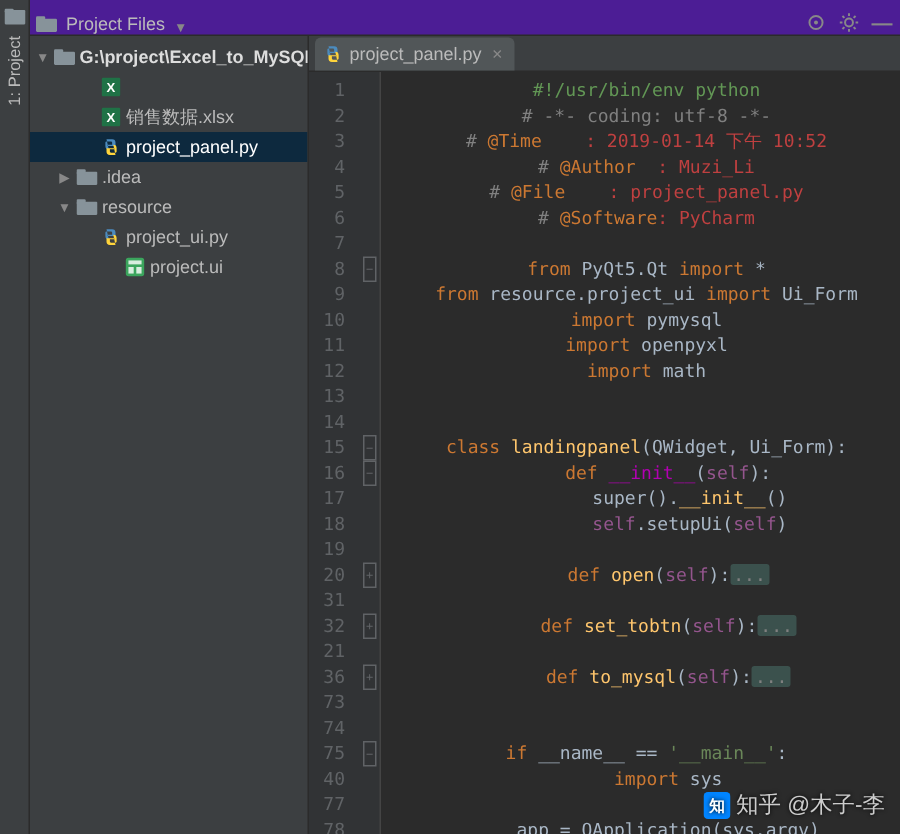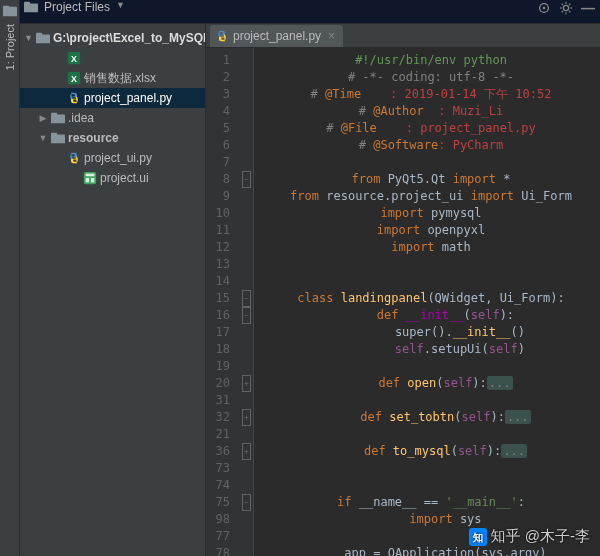--- a/index.html
+++ b/index.html
@@ -38,24 +38,24 @@
     align-items: center; justify-content: center;
   }
   .main {
     position: absolute;
     left: 20px; top: 0; right: 0; bottom: 0;
     display: flex;
     flex-direction: column;
   }
   .proj-header {
     height: 24px;
-    background: #0f172a;
+    background: #4c1d95;
     border-bottom: 1px solid #2b2b2b;
     display: flex;
-    align-items: flex-start;
+    align-items: flex-end;
     padding: 0 4px;
     gap: 6px;
   }
   .proj-header .ph-icon { display:flex; align-items:center; }
   .proj-header .ph-title {
     color: #bbbbbb;
     font-size: 12px;
   }
   .proj-header .ph-drop { color:#888; font-size:9px; }
   .spacer { flex: 1; }
@@ -297,21 +297,21 @@
           <div class="tree-row" style="padding-left: 18px;">
             <span class="arrow closed"></span>
             <span class="ticon">
               <svg width="14" height="14" viewBox="0 0 16 16">
                 <rect x="0" y="4" width="16" height="10" rx="1" fill="#87939a"></rect>
                 <rect x="0" y="2" width="7" height="4" rx="1" fill="#87939a"></rect>
               </svg>
             </span>
             <span class="tlabel">.idea</span>
           </div>
-          <div class="tree-row" style="padding-left: 18px; font-weight: bold;">
+          <div class="tree-row" style="padding-left: 18px;">
             <span class="arrow open"></span>
             <span class="ticon">
               <svg width="14" height="14" viewBox="0 0 16 16">
                 <rect x="0" y="4" width="16" height="10" rx="1" fill="#87939a"></rect>
                 <rect x="0" y="2" width="7" height="4" rx="1" fill="#87939a"></rect>
               </svg>
             </span>
             <span class="tlabel">resource</span>
           </div>
           <div class="tree-row" style="padding-left: 34px;">
@@ -374,21 +374,21 @@
             <div>18</div>
             <div>19</div>
             <div>20</div>
             <div>31</div>
             <div>32</div>
             <div>21</div>
             <div>36</div>
             <div>73</div>
             <div>74</div>
             <div>75</div>
-            <div>98</div>
+            <div>40</div>
             <div>77</div>
             <div>78</div>
           </div>
         <div class="fold-gutter" id="fold-gutter">
             <div></div>
             <div></div>
             <div></div>
             <div></div>
             <div></div>
             <div></div>

